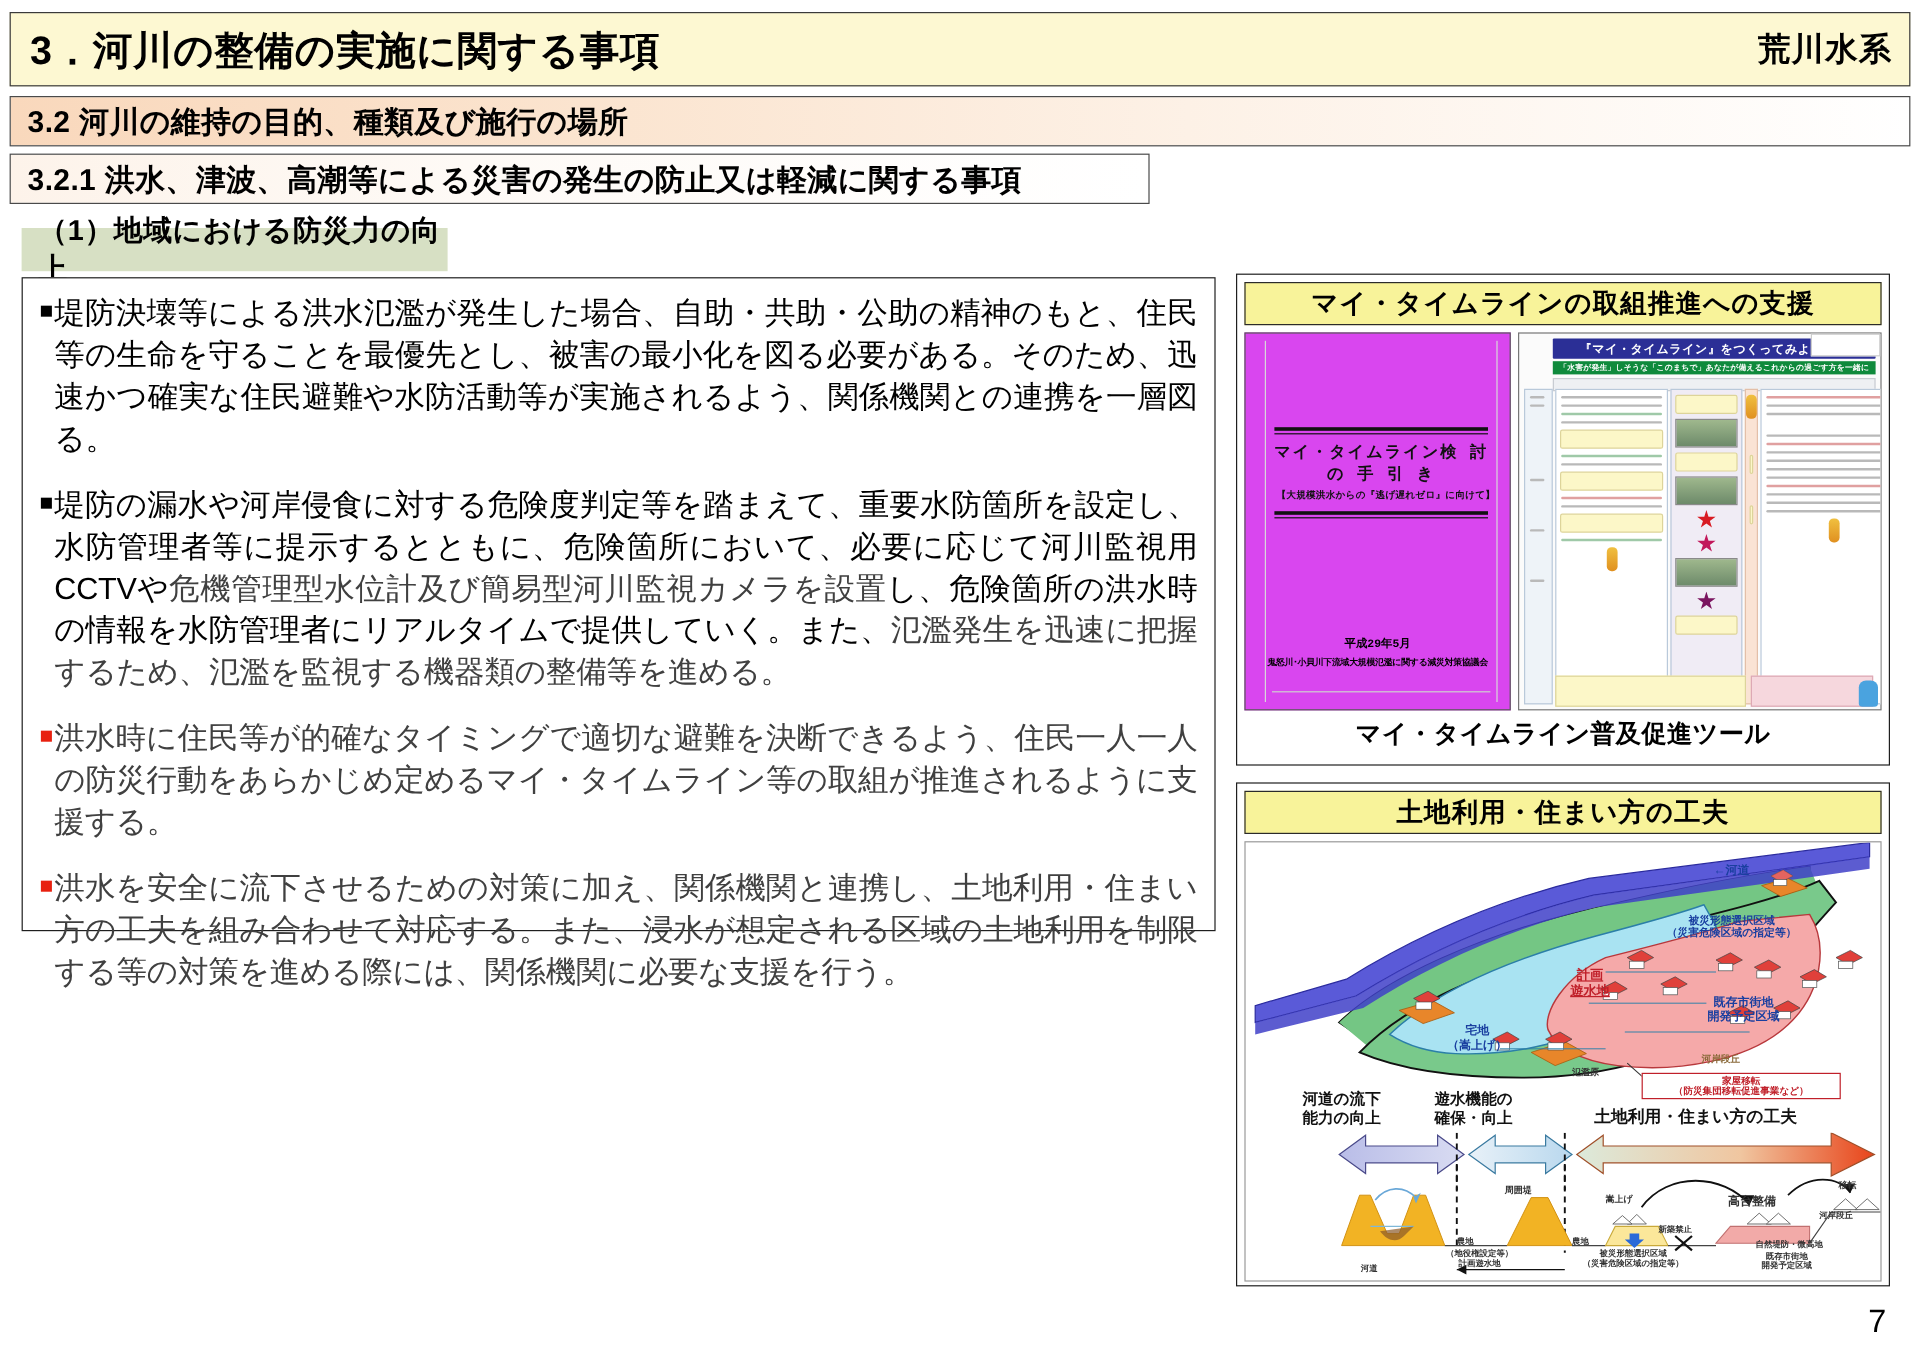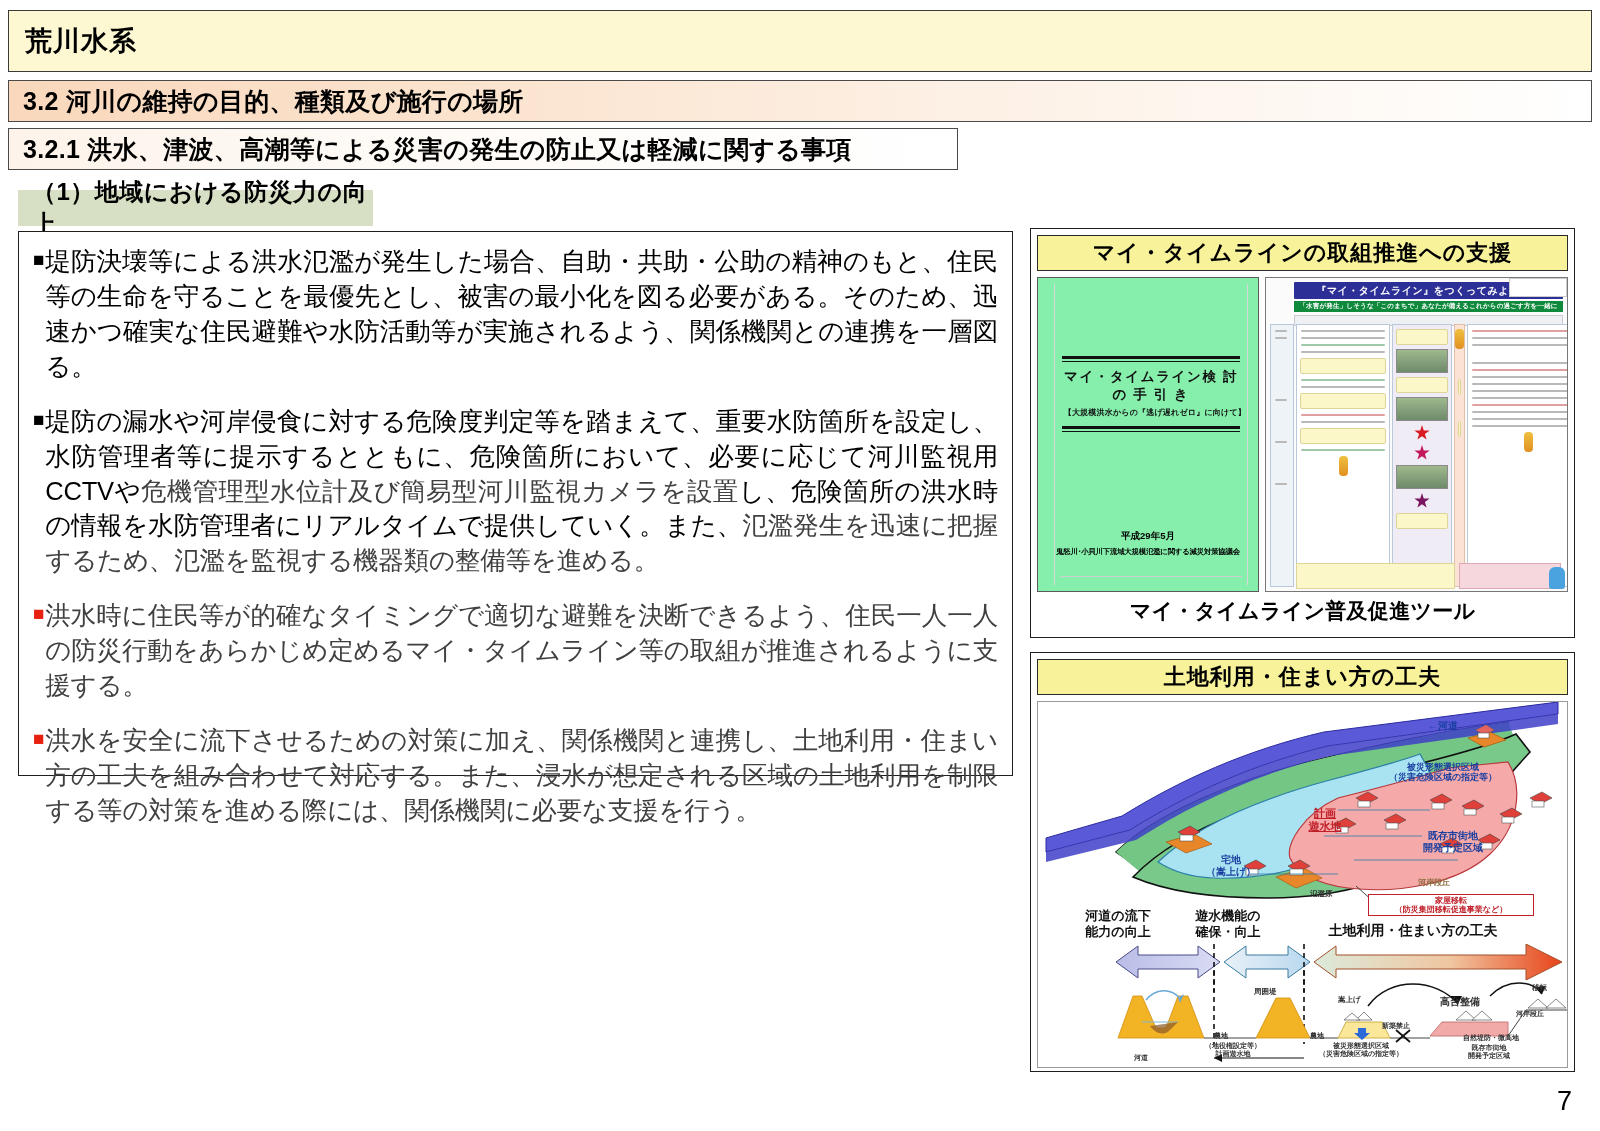--- a/index.html
+++ b/index.html
@@ -65,22 +65,22 @@
   }
   .panel-title{
     height:36px;background:#f8f39a;border:1.2px solid #2b2b2b;box-sizing:border-box;
     display:flex;align-items:center;justify-content:center;
   }
   .panel-title span{font-size:22px;font-weight:700;letter-spacing:1px;}
   .panel1-body{display:flex;gap:6px;margin-top:6px;height:315px;}
 
   
   .booklet{
-    flex:0 0 222px;border:1px solid #5a5a5a;background:#86efac;position:relative;
-    box-sizing:border-box;padding:8px;
+    flex:0 0 222px;border:1px solid #5a5a5a;background:#d946ef;position:relative;
+    box-sizing:border-box;padding:8px;font-family:Liberation Mono, monospace;
   }
   .booklet-inner{
     position:absolute;left:16px;right:10px;top:6px;bottom:6px;
     border-left:1px solid #d8d8d8;border-right:1px solid #d8d8d8;
   }
   .bk-rule{height:0;border-top:3px solid #111;margin:0 6px;}
   .bk-rule.thin{border-top:1.5px solid #111;margin-top:2px;}
   .bk-title{
     text-align:center;font-size:13.5px;font-weight:700;letter-spacing:1.6px;
     margin:6px 0 3px 0;color:#111;
@@ -154,20 +154,21 @@
   .xsec{position:absolute;left:0;top:268px;width:100%;height:97px;}
   .xlab{position:absolute;font-weight:700;color:#333;line-height:1.15;text-align:center;}
 
   
   .pageno{position:absolute;right:28px;bottom:14px;font-size:27px;}
 </style>
 </head>
 <body>
 
 <div class="hdr-main">
+  <div class="hdr-main-title">3．河川の整備の実施に関する事項</div>
   <div class="hdr-main-right">荒川水系</div>
 </div>
 
 <div class="hdr-sub">
   <span>3.2  河川の維持の目的、種類及び施行の場所</span>
 </div>
 
 <div class="hdr-sub2">
   <span>3.2.1  洪水、津波、高潮等による災害の発生の防止又は軽減に関する事項</span>
 </div>

